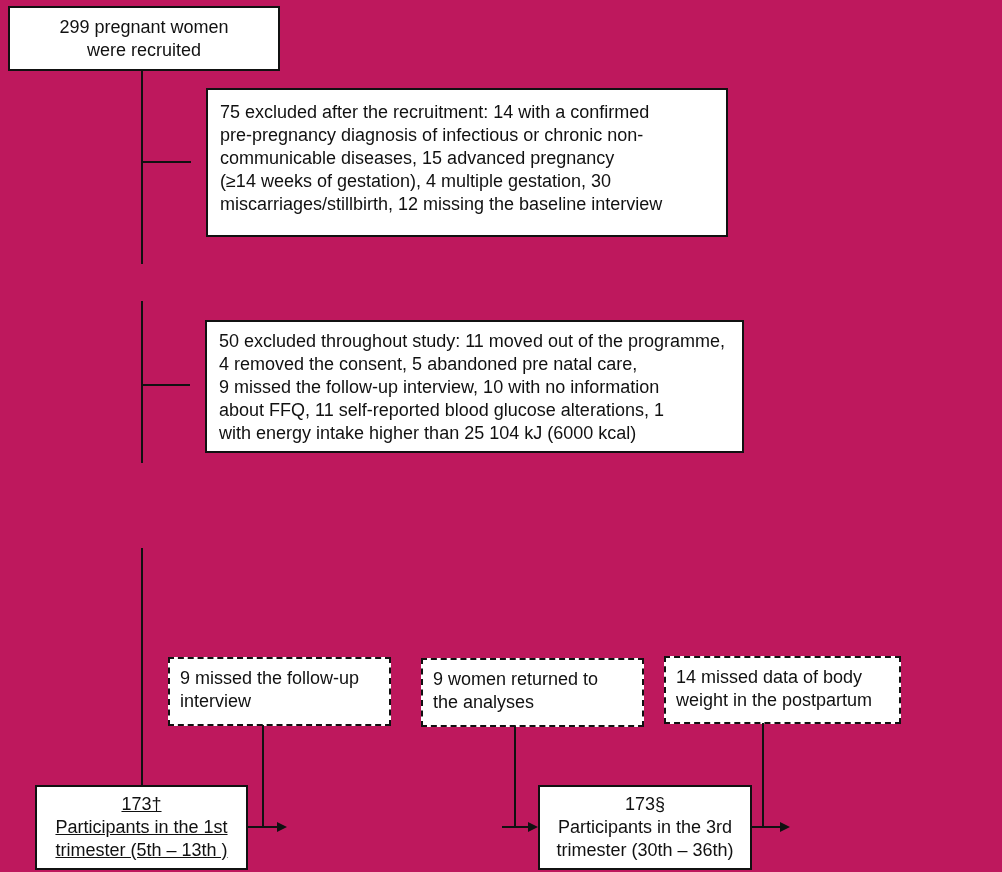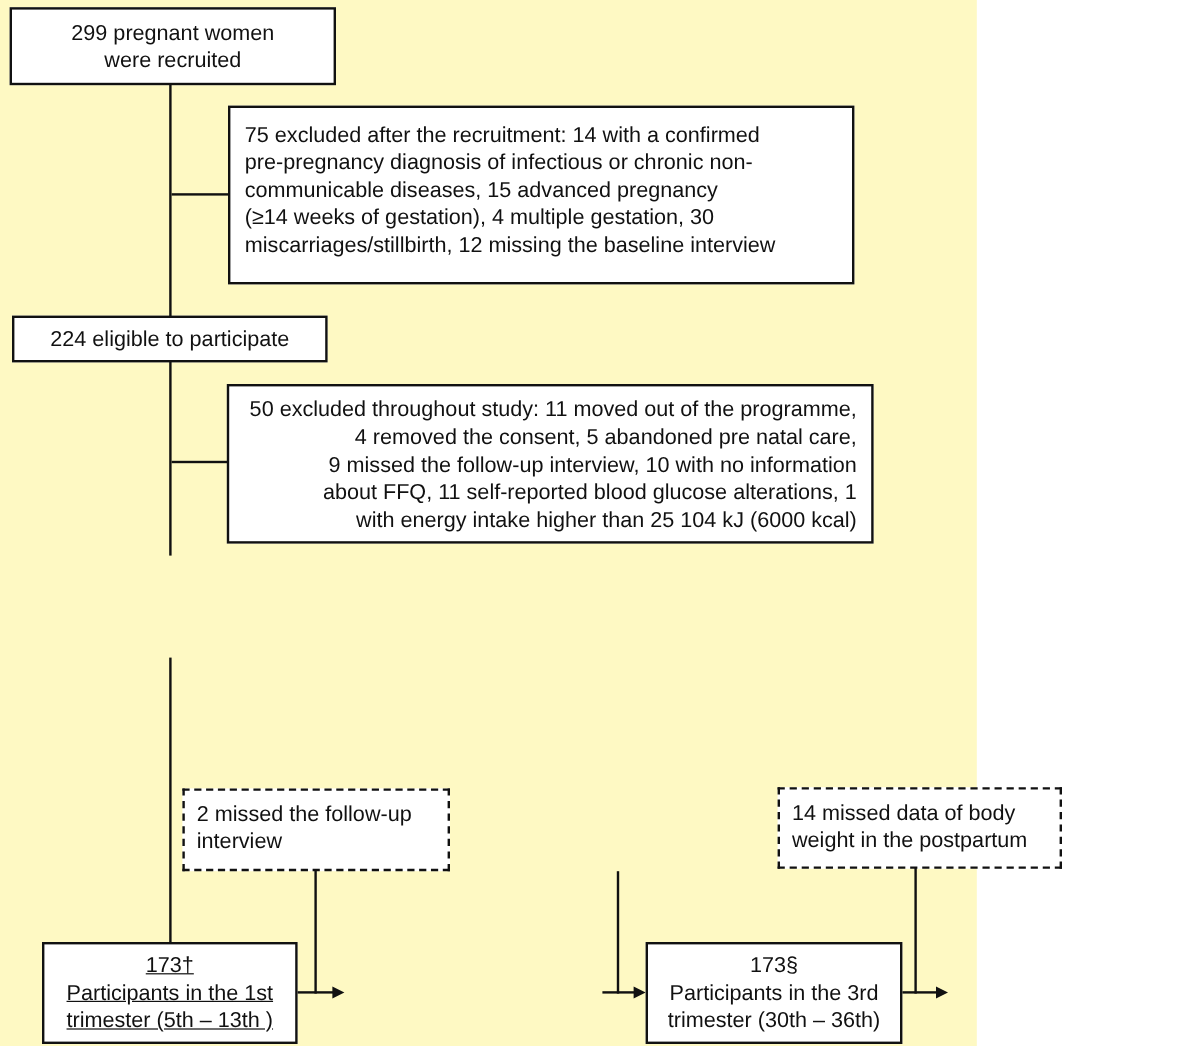--- a/index.html
+++ b/index.html
@@ -5,43 +5,44 @@
   html, body {
     margin: 0;
     padding: 0;
     background: #ffffff;
     width: 1002px;
     height: 872px;
     overflow: hidden;
   }
   #figure {
     position: relative;
-    width: 814px;
+    width: 1002px;
     height: 872px;
-    background: #fef9c3;
+    background: #be185d;
     font-family: "Liberation Sans", "DejaVu Sans", sans-serif;
     color: #111111;
   }
   .box {
     position: absolute;
     box-sizing: border-box;
     border: 2px solid #111111;
     background: #ffffff;
     font-size: 18px;
     line-height: 23px;
     white-space: pre-line;
   }
   .center {
     display: flex;
     align-items: center;
     justify-content: center;
     text-align: center;
   }
   .leftpad {
     text-align: left;
+    margin-left: 16px;
   }
   .dashedbox {
     border-style: dashed;
   }
   .vline, .hline {
     position: absolute;
     background: #111111;
   }
   .arrowhead {
     position: absolute;
@@ -59,32 +60,33 @@
 
   <div class="box center" style="left:8px; top:6px; width:272px; height:65px;">299 pregnant women
 were recruited</div>
 
   <div class="box leftpad" style="left:190px; top:88px; width:522px; height:149px; padding:11px 12px;">75 excluded after the recruitment: 14 with a confirmed
 pre-pregnancy diagnosis of infectious or chronic non-
 communicable diseases, 15 advanced pregnancy
 (≥14 weeks of gestation), 4 multiple gestation, 30
 miscarriages/stillbirth, 12 missing the baseline interview</div>
 
-  <div class="box center" style="left:10px; top:263px; width:263px; height:39px;">224 eligible to participate</div>
 
-  <div class="box leftpad" style="left:189px; top:320px; width:539px; height:133px; padding:8px 12px;text-align:right;">50 excluded throughout study: 11 moved out of the programme,
+  <div class="box leftpad" style="left:189px; top:320px; width:539px; height:133px; padding:8px 12px;">50 excluded throughout study: 11 moved out of the programme,
 4 removed the consent, 5 abandoned pre natal care,
 9 missed the follow-up interview, 10 with no information
 about FFQ, 11 self-reported blood glucose alterations, 1
 with energy intake higher than 25 104 kJ (6000 kcal)</div>
 
 
-  <div class="box dashedbox leftpad" style="left:152px; top:657px; width:223px; height:69px; padding:8px 10px;">2 missed the follow-up
+  <div class="box dashedbox leftpad" style="left:152px; top:657px; width:223px; height:69px; padding:8px 10px;">9 missed the follow-up
 interview</div>
 
+  <div class="box dashedbox leftpad" style="left:405px; top:658px; width:223px; height:69px; padding:8px 10px;">9 women returned to
+the analyses</div>
 
   <div class="box dashedbox leftpad" style="left:648px; top:656px; width:237px; height:68px; padding:8px 10px;">14 missed data of body
 weight in the postpartum</div>
 
   <div class="box center" style="left:35px; top:785px; width:213px; height:85px;text-decoration:underline;">173†
 Participants in the 1st
 trimester (5th – 13th )</div>
 
 
   <div class="box center" style="left:538px; top:785px; width:214px; height:85px;">173§

